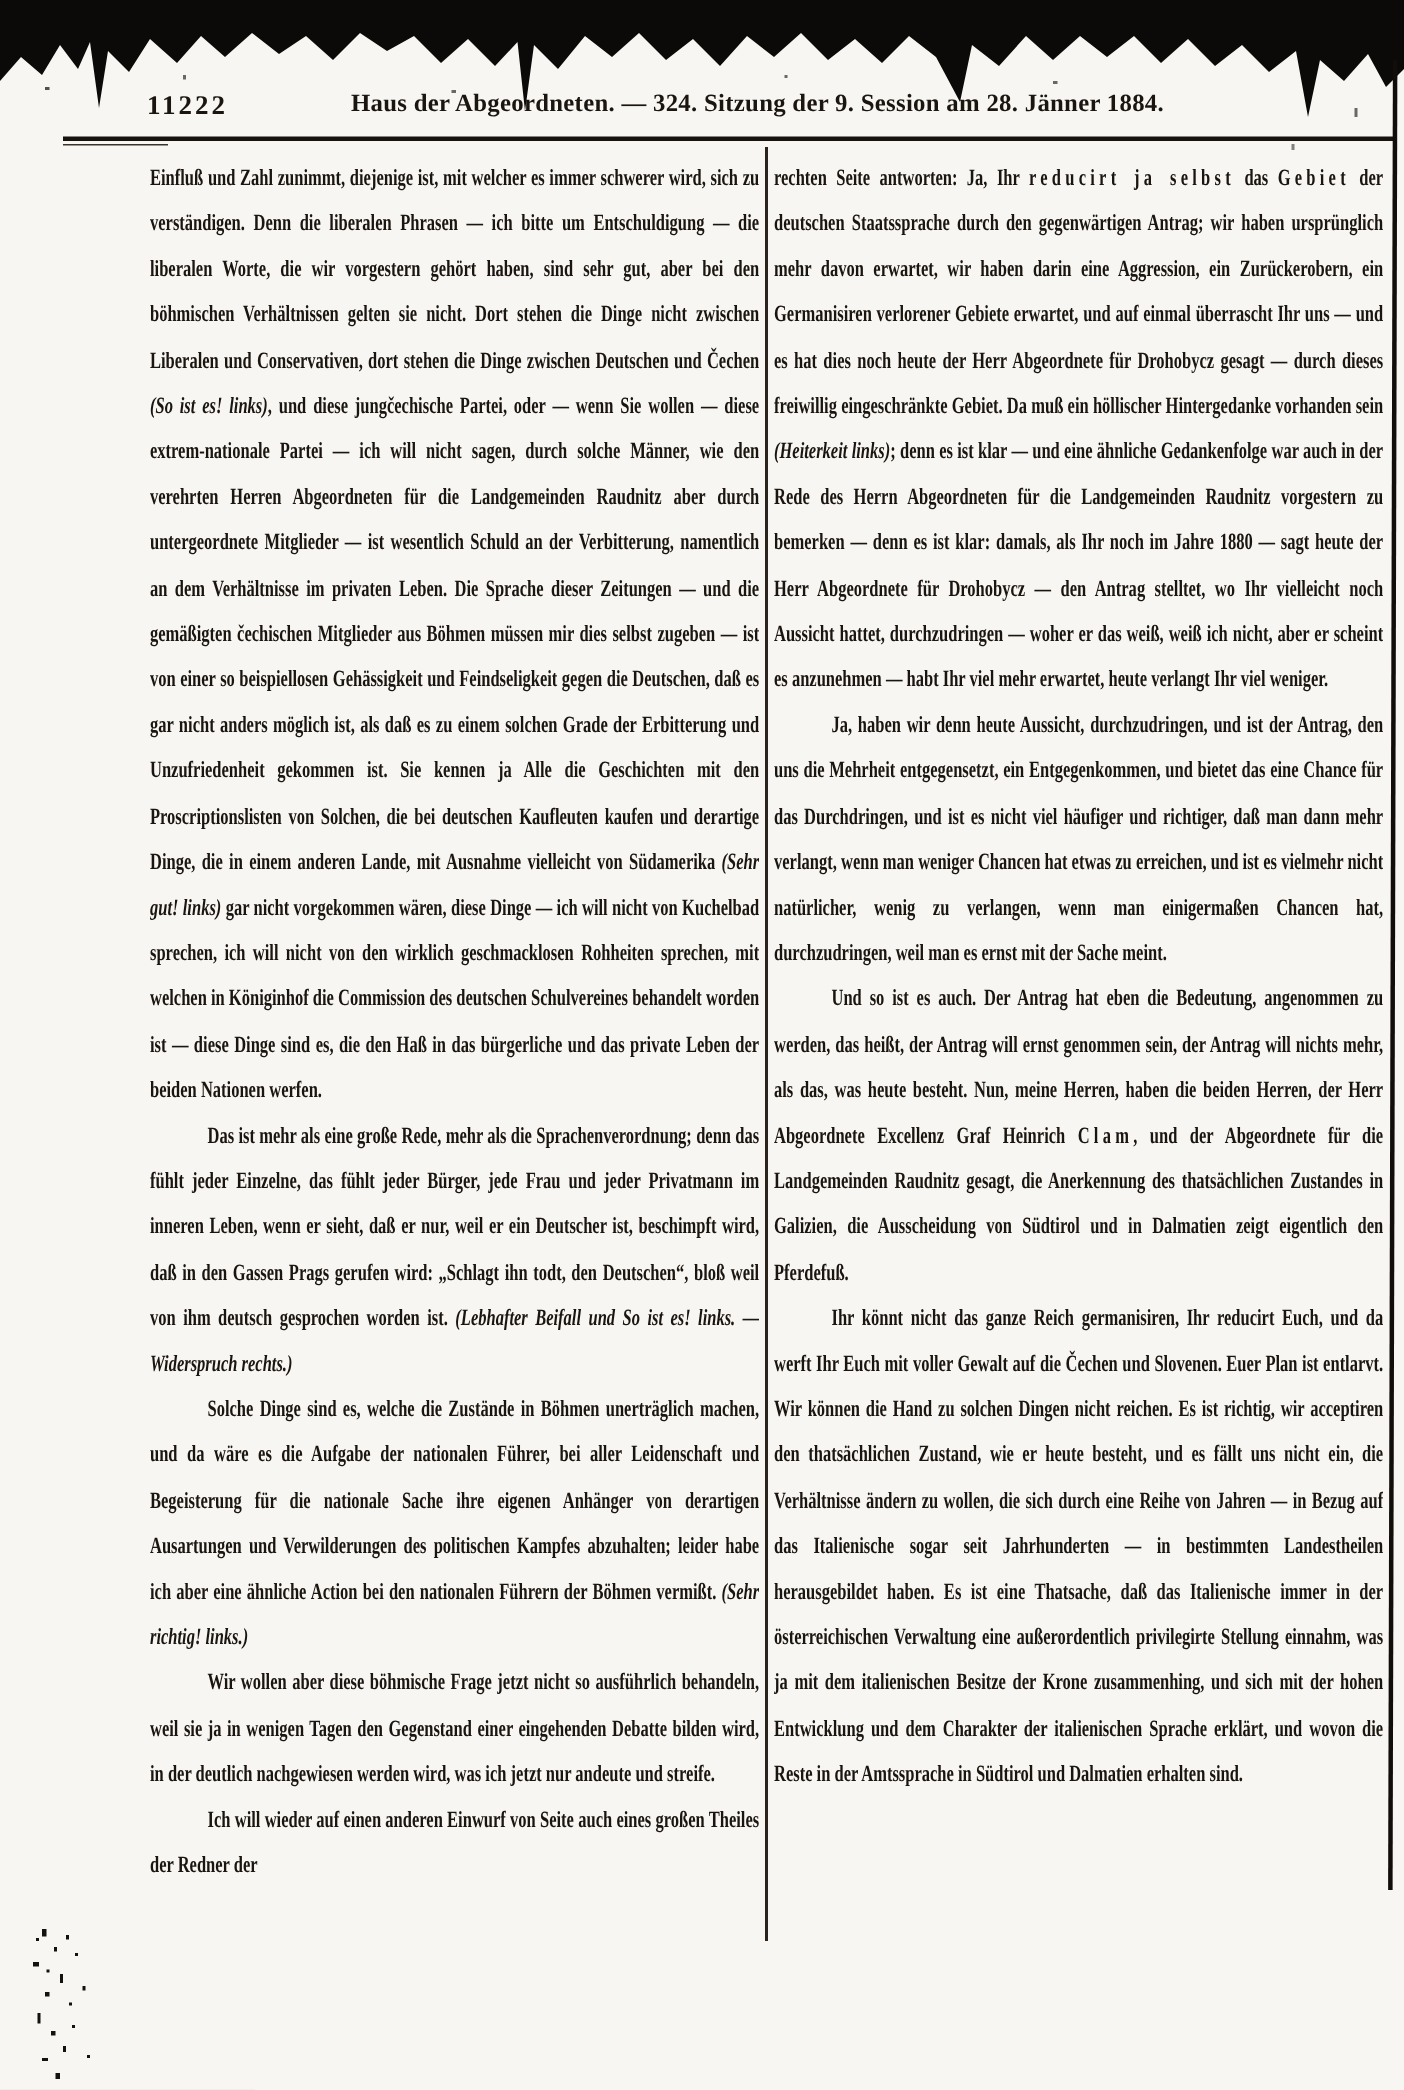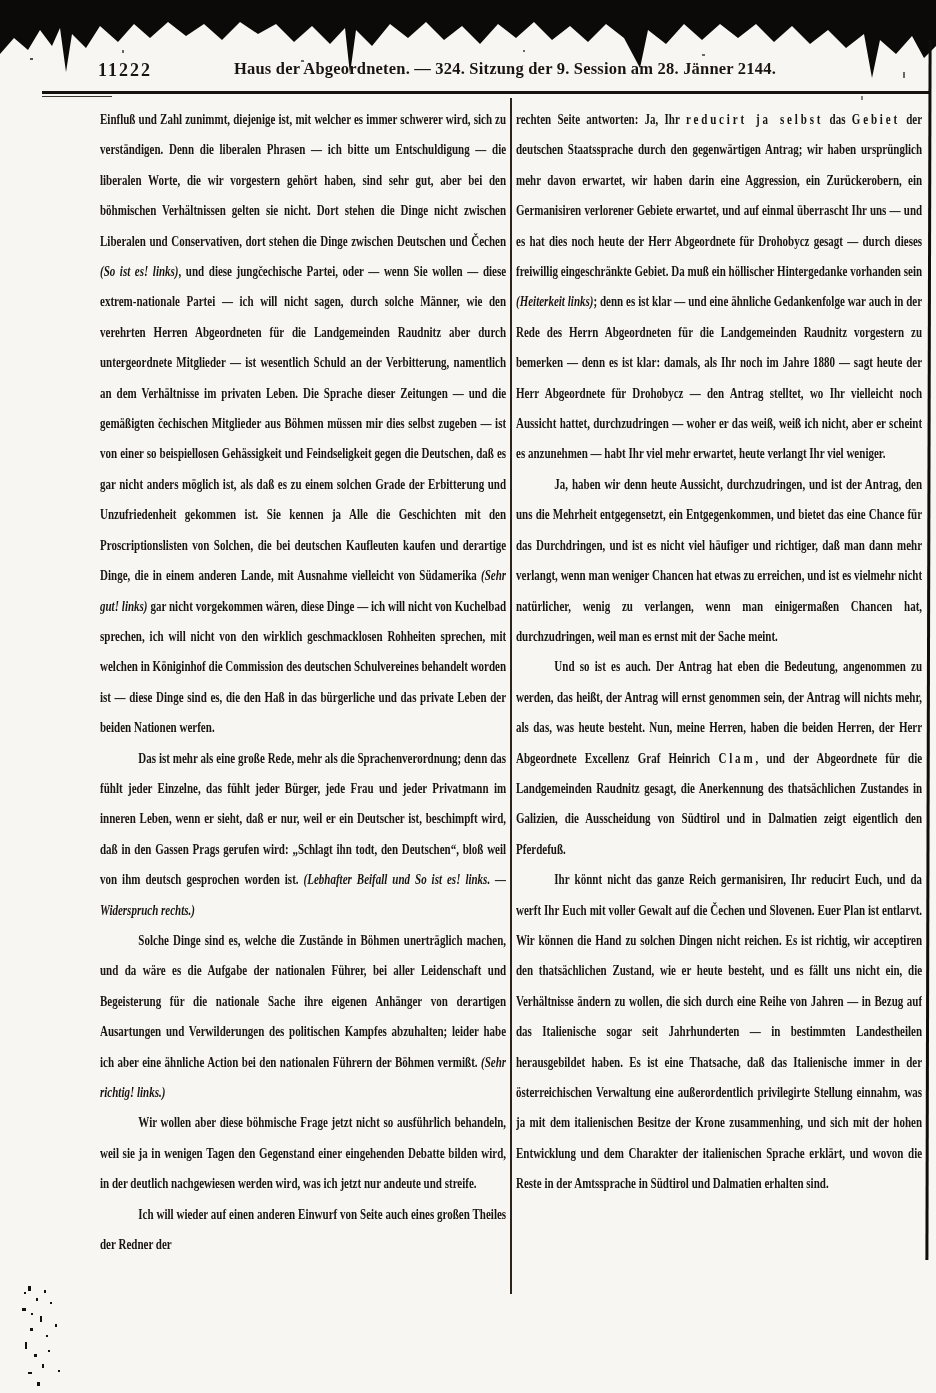--- a/index.html
+++ b/index.html
@@ -48,21 +48,21 @@
     <rect x="30" y="58" width="3" height="2" fill="#0c0a08" opacity=".7"></rect>
     <rect x="122" y="50" width="2" height="3" fill="#0c0a08" opacity=".6"></rect>
     <rect x="301" y="60" width="3" height="2" fill="#0c0a08" opacity=".6"></rect>
     <rect x="523" y="50" width="2" height="2" fill="#0c0a08" opacity=".6"></rect>
     <rect x="702" y="54" width="3" height="2" fill="#0c0a08" opacity=".6"></rect>
     <rect x="861" y="96" width="2" height="4" fill="#0c0a08" opacity=".5"></rect>
     <rect x="903" y="72" width="2" height="6" fill="#0c0a08" opacity=".6"></rect>
   </svg>
 
   <div class="page-number">11222</div>
-  <div class="header-title">Haus der Abgeordneten. — 324. Sitzung der 9. Session am 28. Jänner 2144.</div>
+  <div class="header-title">Haus der Abgeordneten. — 324. Sitzung der 9. Session am 28. Jänner 1884.</div>
   <div class="header-rule"></div>
   <div class="header-rule-frag"></div>
 
   <div class="column-divider"></div>
   <div class="edge-line"></div>
 
   <div class="col col-left">
     <div class="col-inner">
         <p><span>Einfluß und Zahl zunimmt, diejenige ist, mit welcher es immer schwerer wird, sich zu verständigen. Denn die liberalen Phrasen — ich bitte um Entschuldigung — die liberalen Worte, die wir vorgestern gehört haben, sind sehr gut, aber bei den böhmischen Verhältnissen gelten sie nicht. Dort stehen die Dinge nicht zwischen Liberalen und Conservativen, dort stehen die Dinge zwischen Deutschen und Čechen </span><span class="seg-italic">(So ist es! links)</span><span>, und diese jungčechische Partei, oder — wenn Sie wollen — diese extrem-nationale Partei — ich will nicht sagen, durch solche Männer, wie den verehrten Herren Abgeordneten für die Landgemeinden Raudnitz aber durch untergeordnete Mitglieder — ist wesentlich Schuld an der Verbitterung, namentlich an dem Verhältnisse im privaten Leben. Die Sprache dieser Zeitungen — und die gemäßigten čechischen Mitglieder aus Böhmen müssen mir dies selbst zugeben — ist von einer so beispiellosen Gehässigkeit und Feindseligkeit gegen die Deutschen, daß es gar nicht anders möglich ist, als daß es zu einem solchen Grade der Erbitterung und Unzufriedenheit gekommen ist. Sie kennen ja Alle die Geschichten mit den Proscriptionslisten von Solchen, die bei deutschen Kaufleuten kaufen und derartige Dinge, die in einem anderen Lande, mit Ausnahme vielleicht von Südamerika </span><span class="seg-italic">(Sehr gut! links)</span><span> gar nicht vorgekommen wären, diese Dinge — ich will nicht von Kuchelbad sprechen, ich will nicht von den wirklich geschmacklosen Rohheiten sprechen, mit welchen in Königinhof die Commission des deutschen Schulvereines behandelt worden ist — diese Dinge sind es, die den Haß in das bürgerliche und das private Leben der beiden Nationen werfen.</span></p>
         <p class="indent"><span>Das ist mehr als eine große Rede, mehr als die Sprachenverordnung; denn das fühlt jeder Einzelne, das fühlt jeder Bürger, jede Frau und jeder Privatmann im inneren Leben, wenn er sieht, daß er nur, weil er ein Deutscher ist, beschimpft wird, daß in den Gassen Prags gerufen wird: „Schlagt ihn todt, den Deutschen“, bloß weil von ihm deutsch gesprochen worden ist. </span><span class="seg-italic">(Lebhafter Beifall und So ist es! links. — Widerspruch rechts.)</span></p>

